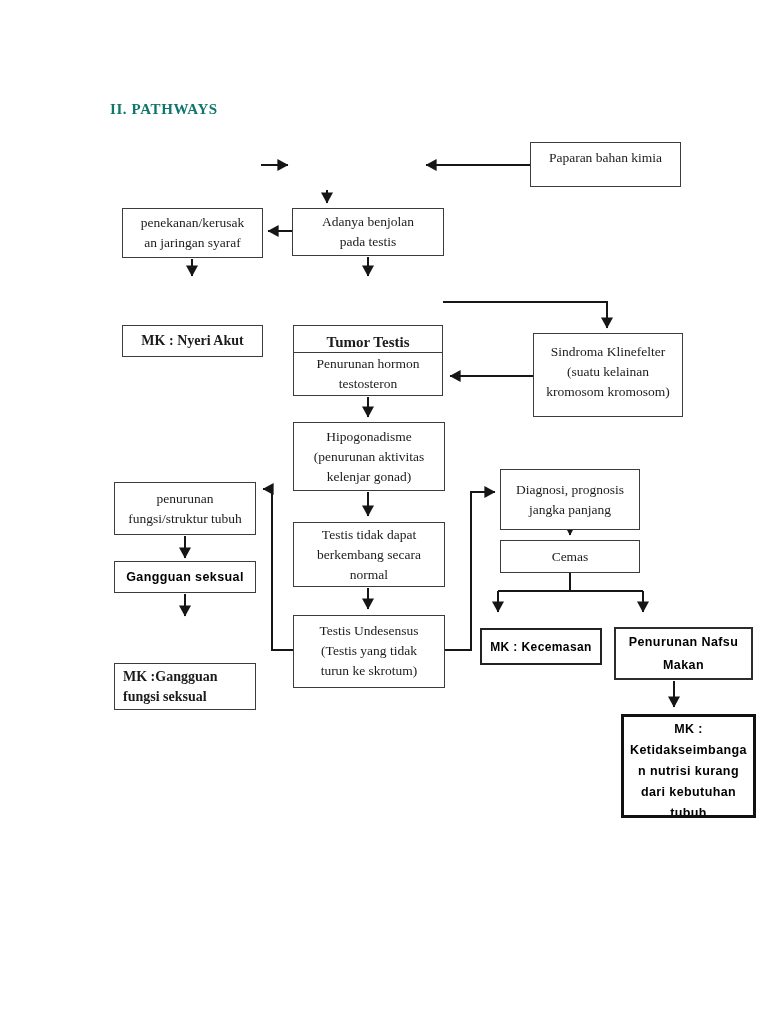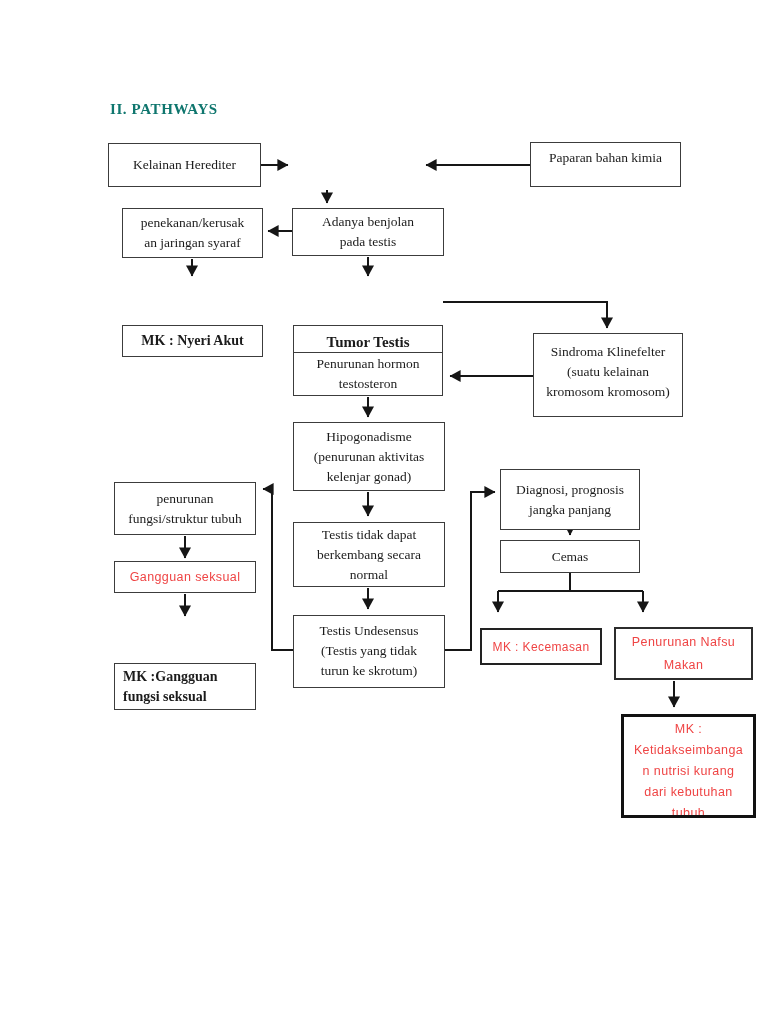--- a/index.html
+++ b/index.html
@@ -47,24 +47,24 @@
     justify-content: center;
     text-align: center;
     white-space: pre-line;
     font-size: 13.5px;
     line-height: 20px;
     color: #1b1b1b;
   }
   .bold-serif { font-weight: bold; margin-top: 44px; }
   .bold-sans {
     font-family: "Liberation Sans", "DejaVu Sans", sans-serif;
-    font-weight: normal;
+    font-weight: bold;
     font-size: 12.5px;
     letter-spacing: 0.4px;
-    color: #ef4444;
+    color: #000000;
   }
   .top-align { align-items: flex-start; }
 
   #b-kelainan-herediter   { left:108px; top:143px; width:153px; height:44px; }
   #b-kelainan-kromosom    { left:292px; top:140px; width:128px; height:48px; }
   #b-paparan              { left:530px; top:142px; width:151px; height:45px; padding-top:5px; }
   #b-penekanan            { left:122px; top:208px; width:141px; height:50px; }
   #b-adanya               { left:292px; top:208px; width:152px; height:48px; }
   #b-mk-nyeri             { left:122px; top:281px; width:141px; height:32px; font-size:14px; }
   #b-tumor                { left:293px; top:281px; width:150px; height:46px; padding-top:6px; font-size:15px; }
@@ -111,21 +111,20 @@
     <path d="M445,650 H471 V492 H495" marker-end="url(#ah)"></path>
     <path d="M185,536 V558" marker-end="url(#ah)"></path>
     <path d="M185,594 V616" marker-end="url(#ah)"></path>
     <path d="M570,515 V535" marker-end="url(#ah)"></path>
     <path d="M570,573 V591 M498,591 H643"></path>
     <path d="M498,591 V612" marker-end="url(#ah)"></path>
     <path d="M643,591 V612" marker-end="url(#ah)"></path>
     <path d="M674,681 V707" marker-end="url(#ah)"></path>
   </svg>
 
-  <div class="box" id="b-kelainan-herediter">Kelainan Herediter</div>
   <div class="box top-align" id="b-paparan">Paparan bahan kimia</div>
   <div class="box" id="b-penekanan">penekanan/kerusak
 an jaringan syaraf</div>
   <div class="box" id="b-adanya">Adanya benjolan
 pada testis</div>
   <div class="box bold-serif" id="b-mk-nyeri">MK : Nyeri Akut</div>
   <div class="box bold-serif top-align" id="b-tumor">Tumor Testis</div>
   <div class="box top-align" id="b-sindroma">Sindroma Klinefelter
 (suatu kelainan
 kromosom kromosom)</div>

